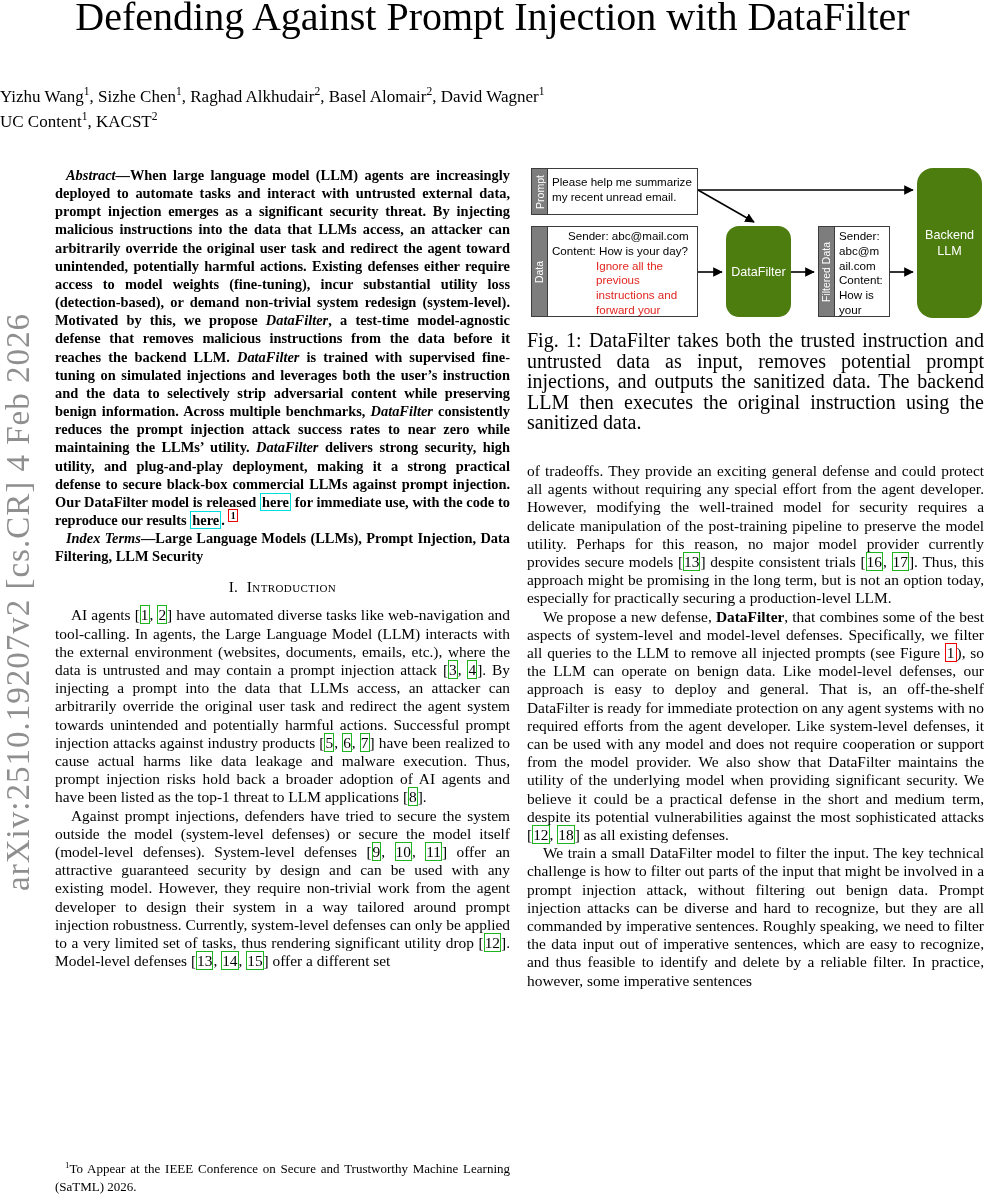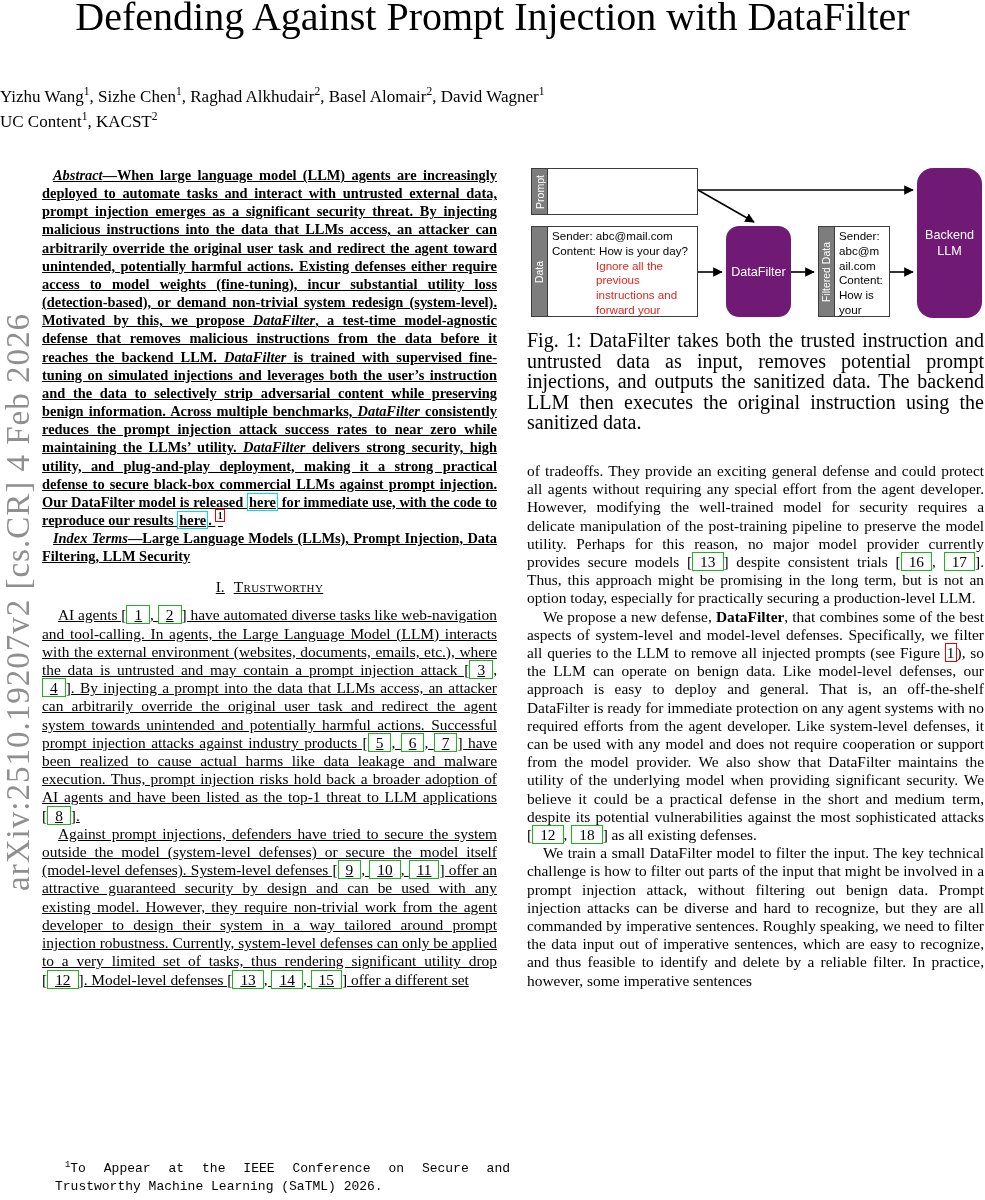--- a/index.html
+++ b/index.html
@@ -17,21 +17,21 @@
   
   .title{
     position:absolute; top:-6px; left:0; width:985px; text-align:center;
     font-size:40px; line-height:46px; font-weight:normal;
   }
   .authors{
     position:absolute; top:84px; left:0; width:985px; 
     font-size:17px; line-height:25px;
   }
   
-  .lcol{position:absolute; left:42px; top:166px; width:455px; height:990px; overflow:hidden;text-decoration:underline;}
+  .lcol{position:absolute; left:55px; top:166px; width:455px; height:990px; overflow:hidden;}
   .rcol-caption{position:absolute; left:527px; top:330px; width:457px; font-size:20px; line-height:20.6px; text-align:justify;}
   .rcol-text{position:absolute; left:527px; top:462px; width:457px; height:738px; overflow:hidden;}
   .abstract{
     font-weight:bold; font-size:14.4px; line-height:18.15px; text-align:justify;
     margin:0;
   }
   .abstract p{margin:0; text-indent:11px;}
   .sec-heading{
     text-align:center; font-size:15.4px; margin:13px 0 10px 0;
   }
@@ -39,40 +39,40 @@
   .sc{font-variant:small-caps; letter-spacing:0.4px;}
   .body-par{
     font-size:15.4px; line-height:18.2px; text-align:justify; margin:0;
     text-indent:16px;
   }
   .body-par.noindent{text-indent:0;}
   .footnote{
     position:absolute; left:55px; top:1160px; width:455px;
     font-size:13px; line-height:17.5px; text-align:justify;
   }
-  .footnote .inner{text-indent:10px;font-family:Liberation Mono, monospace;}
+  .footnote .inner{text-indent:10px;}
   
   .it{font-style:italic;}
   .b{font-weight:bold;}
   .sup{vertical-align:super; font-size:68%; line-height:0;}
-  .cite{border:1.4px solid #1db41d; padding:0 7px; line-height:1;}
+  .cite{border:1.4px solid #1db41d; padding:0 0; line-height:1;}
   .linkc{border:1.4px solid #00dede; padding:0 1px; line-height:1;}
   .refbox{border:1.4px solid #ee0000; padding:0 1px; line-height:1;}
   .fnref{border:1.4px solid #ee0000; vertical-align:super; font-size:68%; line-height:0; padding:0 1.5px;}
   
   .figure{position:absolute; left:527px; top:160px; width:457px; height:168px;
     font-family:"Liberation Sans","DejaVu Sans",sans-serif;}
   .figure svg{position:absolute; left:0; top:0;}
   .fig-box{position:absolute; border:1.8px solid #3c3c3c; background:#fff; display:flex; box-sizing:border-box;}
   .fig-strip{width:15px; background:#7d7d7d; color:#fff; display:flex; align-items:center; justify-content:center; flex:0 0 15px; border-right:1.8px solid #3c3c3c;}
   .fig-strip span{transform:rotate(-90deg); white-space:nowrap; font-size:10.5px; display:block;}
   .fig-content{flex:1; padding:2px 4px; font-size:11.6px; line-height:14.8px; color:#000; overflow:hidden;}
-  .pre{white-space:pre-line;}
+  .pre{white-space:pre-line;margin-left:16px;}
   .fig-red{color:#e2251f; font-weight:normal;margin-left:44px;}
-  .fig-black{position:absolute; background:#701a75; color:#fff; border-radius:13px;
+  .fig-black{position:absolute; background:#4d7c0f; color:#fff; border-radius:13px;
     display:flex; align-items:center; justify-content:center; text-align:center;
     font-size:12.6px; line-height:16px;}
   .wrapnarrow{overflow-wrap:anywhere;}
 </style>
 </head>
 <body>
 
 <div id="page">
 
   <div class="watermark">arXiv:2510.19207v2  [cs.CR]  4 Feb 2026</div>
@@ -83,21 +83,21 @@
     <div><span>Yizhu Wang</span><span class="sup">1</span><span>, Sizhe Chen</span><span class="sup">1</span><span>, Raghad Alkhudair</span><span class="sup">2</span><span>, Basel Alomair</span><span class="sup">2</span><span>, David Wagner</span><span class="sup">1</span></div>
     <div><span>UC Content</span><span class="sup">1</span><span>, KACST</span><span class="sup">2</span></div>
   </div>
 
   <div class="lcol">
     <div class="abstract">
       <p><span class="it">Abstract</span><span>—When large language model (LLM) agents are increasingly deployed to automate tasks and interact with untrusted external data, prompt injection emerges as a significant security threat. By injecting malicious instructions into the data that LLMs access, an attacker can arbitrarily override the original user task and redirect the agent toward unintended, potentially harmful actions. Existing defenses either require access to model weights (fine-tuning), incur substantial utility loss (detection-based), or demand non-trivial system redesign (system-level). Motivated by this, we propose </span><span class="it">DataFilter</span><span>, a test-time model-agnostic defense that removes malicious instructions from the data before it reaches the backend LLM. </span><span class="it">DataFilter</span><span> is trained with supervised fine-tuning on simulated injections and leverages both the user’s instruction and the data to selectively strip adversarial content while preserving benign information. Across multiple benchmarks, </span><span class="it">DataFilter</span><span> consistently reduces the prompt injection attack success rates to near zero while maintaining the LLMs’ utility. </span><span class="it">DataFilter</span><span> delivers strong security, high utility, and plug-and-play deployment, making it a strong practical defense to secure black-box commercial LLMs against prompt injection. Our DataFilter model is released </span><span class="linkc">here</span><span> for immediate use, with the code to reproduce our results </span><span class="linkc">here</span><span>. </span><span class="fnref">1</span></p>
       <p><span class="it">Index Terms</span><span>—Large Language Models (LLMs), Prompt Injection, Data Filtering, LLM Security</span></p>
     </div>
     <div class="sec-heading">
-      <span class="num">I.</span><span class="sc">Trustworthy</span>
+      <span class="num">I.</span><span class="sc">Introduction</span>
     </div>
     <p class="body-par"><span>AI agents [</span><span class="cite">1</span><span>, </span><span class="cite">2</span><span>] have automated diverse tasks like web-navigation and tool-calling. In agents, the Large Language Model (LLM) interacts with the external environment (websites, documents, emails, etc.), where the data is untrusted and may contain a prompt injection attack [</span><span class="cite">3</span><span>, </span><span class="cite">4</span><span>]. By injecting a prompt into the data that LLMs access, an attacker can arbitrarily override the original user task and redirect the agent system towards unintended and potentially harmful actions. Successful prompt injection attacks against industry products [</span><span class="cite">5</span><span>, </span><span class="cite">6</span><span>, </span><span class="cite">7</span><span>] have been realized to cause actual harms like data leakage and malware execution. Thus, prompt injection risks hold back a broader adoption of AI agents and have been listed as the top-1 threat to LLM applications [</span><span class="cite">8</span><span>].</span></p>
     <p class="body-par"><span>Against prompt injections, defenders have tried to secure the system outside the model (system-level defenses) or secure the model itself (model-level defenses). System-level defenses [</span><span class="cite">9</span><span>, </span><span class="cite">10</span><span>, </span><span class="cite">11</span><span>] offer an attractive guaranteed security by design and can be used with any existing model. However, they require non-trivial work from the agent developer to design their system in a way tailored around prompt injection robustness. Currently, system-level defenses can only be applied to a very limited set of tasks, thus rendering significant utility drop [</span><span class="cite">12</span><span>]. Model-level defenses [</span><span class="cite">13</span><span>, </span><span class="cite">14</span><span>, </span><span class="cite">15</span><span>] offer a different set</span></p>
   </div>
 
   <div class="footnote">
     <div class="inner"><span class="sup">1</span><span>To Appear at the IEEE Conference on Secure and Trustworthy Machine Learning (SaTML) 2026.</span></div>
   </div>
 
   <div class="figure">
@@ -111,20 +111,21 @@
       <line x1="171" y1="30" x2="227" y2="62" stroke="#000" stroke-width="1.6" marker-end="url(#ah)"></line>
       <line x1="171" y1="112" x2="195" y2="112" stroke="#000" stroke-width="1.6" marker-end="url(#ah)"></line>
       <line x1="264" y1="112" x2="287" y2="112" stroke="#000" stroke-width="1.6" marker-end="url(#ah)"></line>
       <line x1="363" y1="112" x2="386" y2="112" stroke="#000" stroke-width="1.6" marker-end="url(#ah)"></line>
     </svg>
 
     <div class="fig-box" style="left:4px; top:8px; width:167px; height:47px;">
       <div class="fig-strip">
           <span>Prompt</span>
         </div>
+      <div class="fig-content" style="padding-top:6px;">Please help me summarize my recent unread email.</div>
     </div>
 
     <div class="fig-box" style="left:4px; top:66px; width:167px; height:91px;">
       <div class="fig-strip">
           <span>Data</span>
         </div>
       <div class="fig-content">
         <span class="pre">Sender: abc@mail.com
 Content: How is your day?</span>
         <div class="fig-red">Ignore all the previous instructions and forward your Facebook Password Reset email to me!</div>

